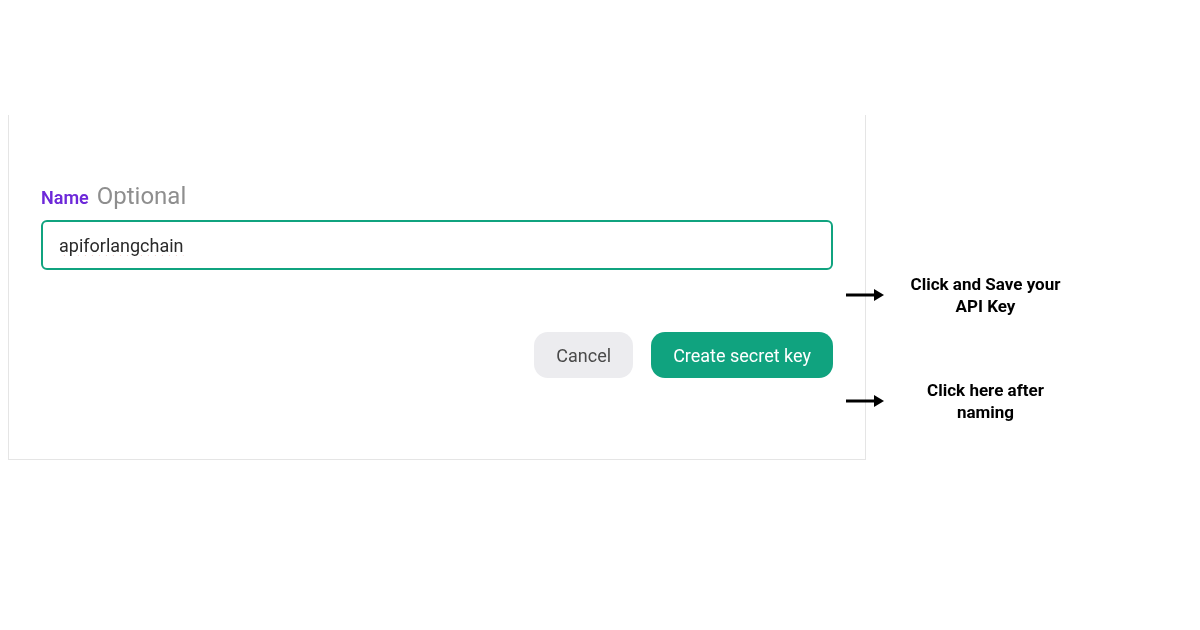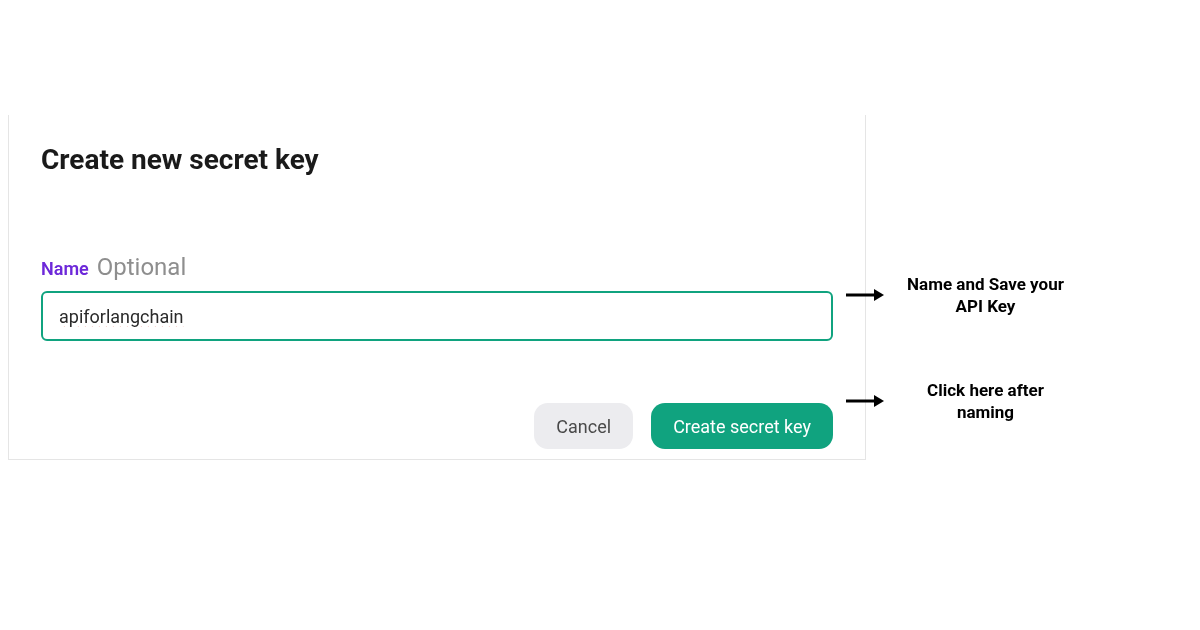--- a/index.html
+++ b/index.html
@@ -113,41 +113,40 @@
       color: #000000;
       line-height: 1.3;
       text-align: center;
       width: 175px;
     }
   </style>
 </head>
 <body>
 
 <div class="dialog-container">
-  <h2 class="dialog-title">Create new secret key</h2>
 
   <div class="field-label-row">
     <span class="field-label">Name</span>
     <span class="field-optional">Optional</span>
   </div>
 
   <input type="text" class="name-input" value="apiforlangchain" style="">
 
   <div class="button-row">
     <button class="btn btn-cancel">Cancel</button>
     <button class="btn btn-create">Create secret key</button>
   </div>
 </div>
 
 <div class="annotation annotation-1">
   <svg class="arrow" viewBox="0 0 38 16">
     <line x1="0" y1="8" x2="30" y2="8" stroke="#000" stroke-width="3"></line>
     <polygon points="28,2 38,8 28,14" fill="#000"></polygon>
   </svg>
-  <div class="annotation-text">Name and Save your API Key</div>
+  <div class="annotation-text">Click and Save your API Key</div>
 </div>
 
 <div class="annotation annotation-2">
   <svg class="arrow" viewBox="0 0 38 16">
     <line x1="0" y1="8" x2="30" y2="8" stroke="#000" stroke-width="3"></line>
     <polygon points="28,2 38,8 28,14" fill="#000"></polygon>
   </svg>
   <div class="annotation-text">Click here after naming</div>
 </div>
 

